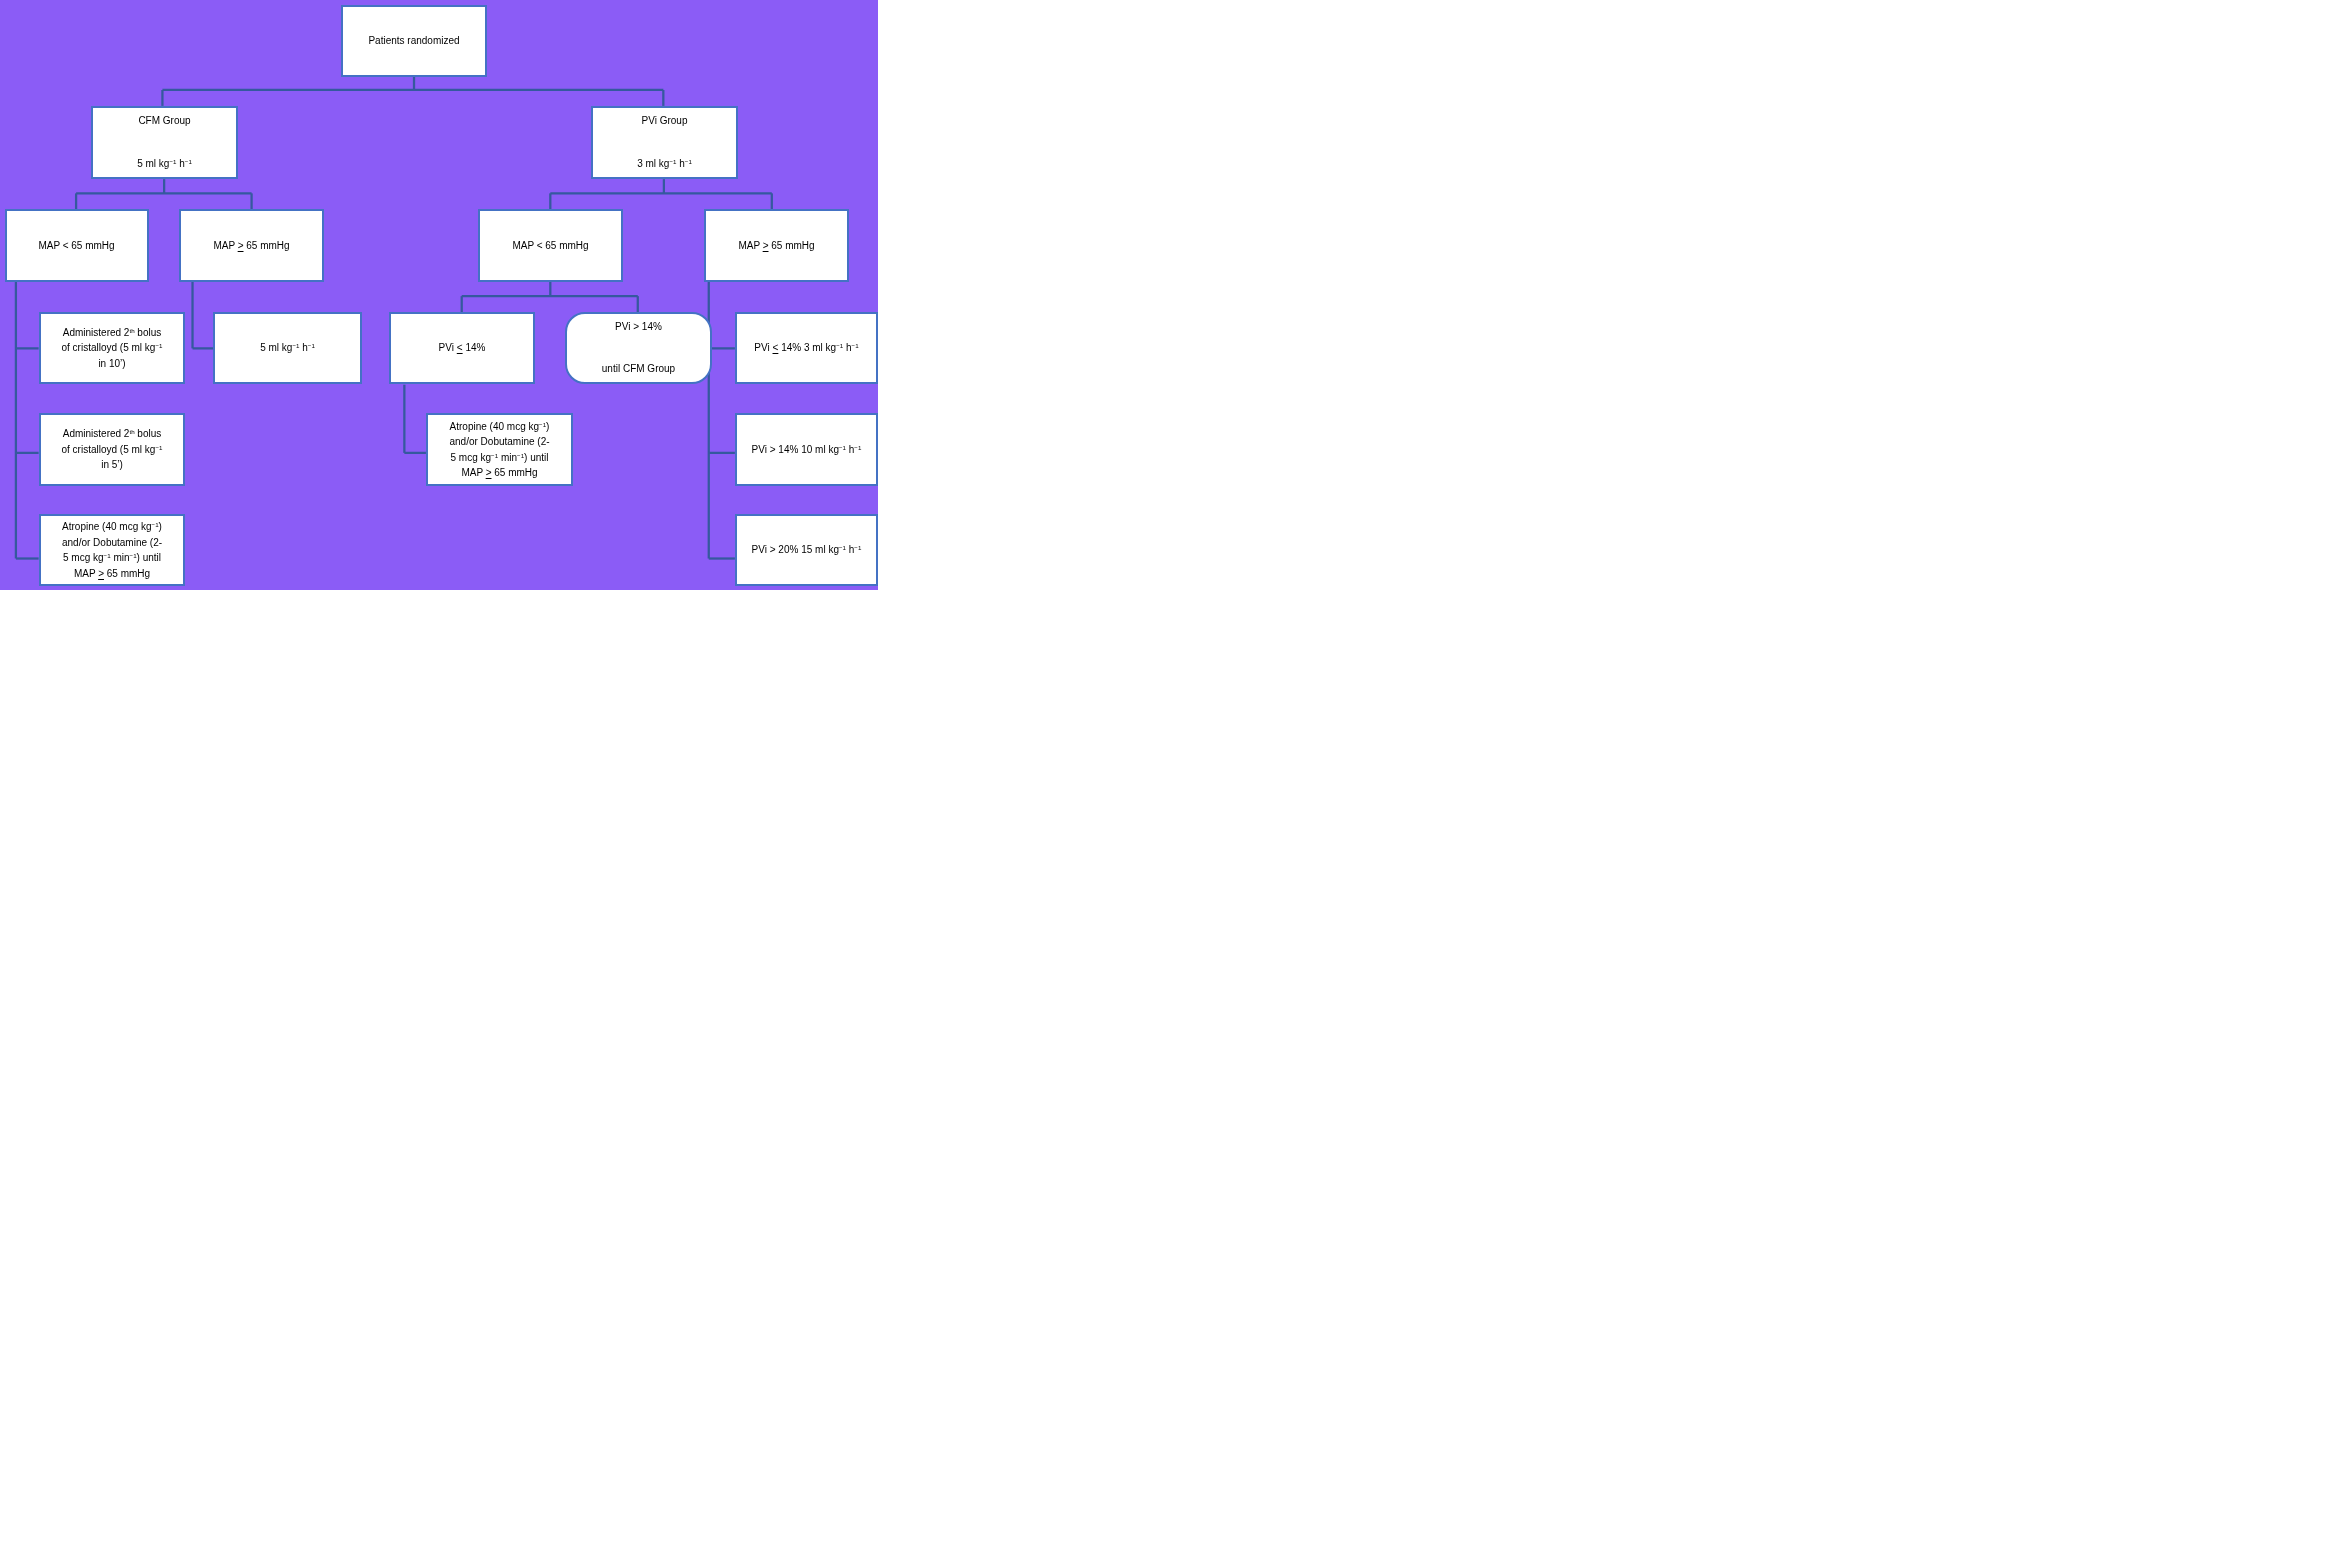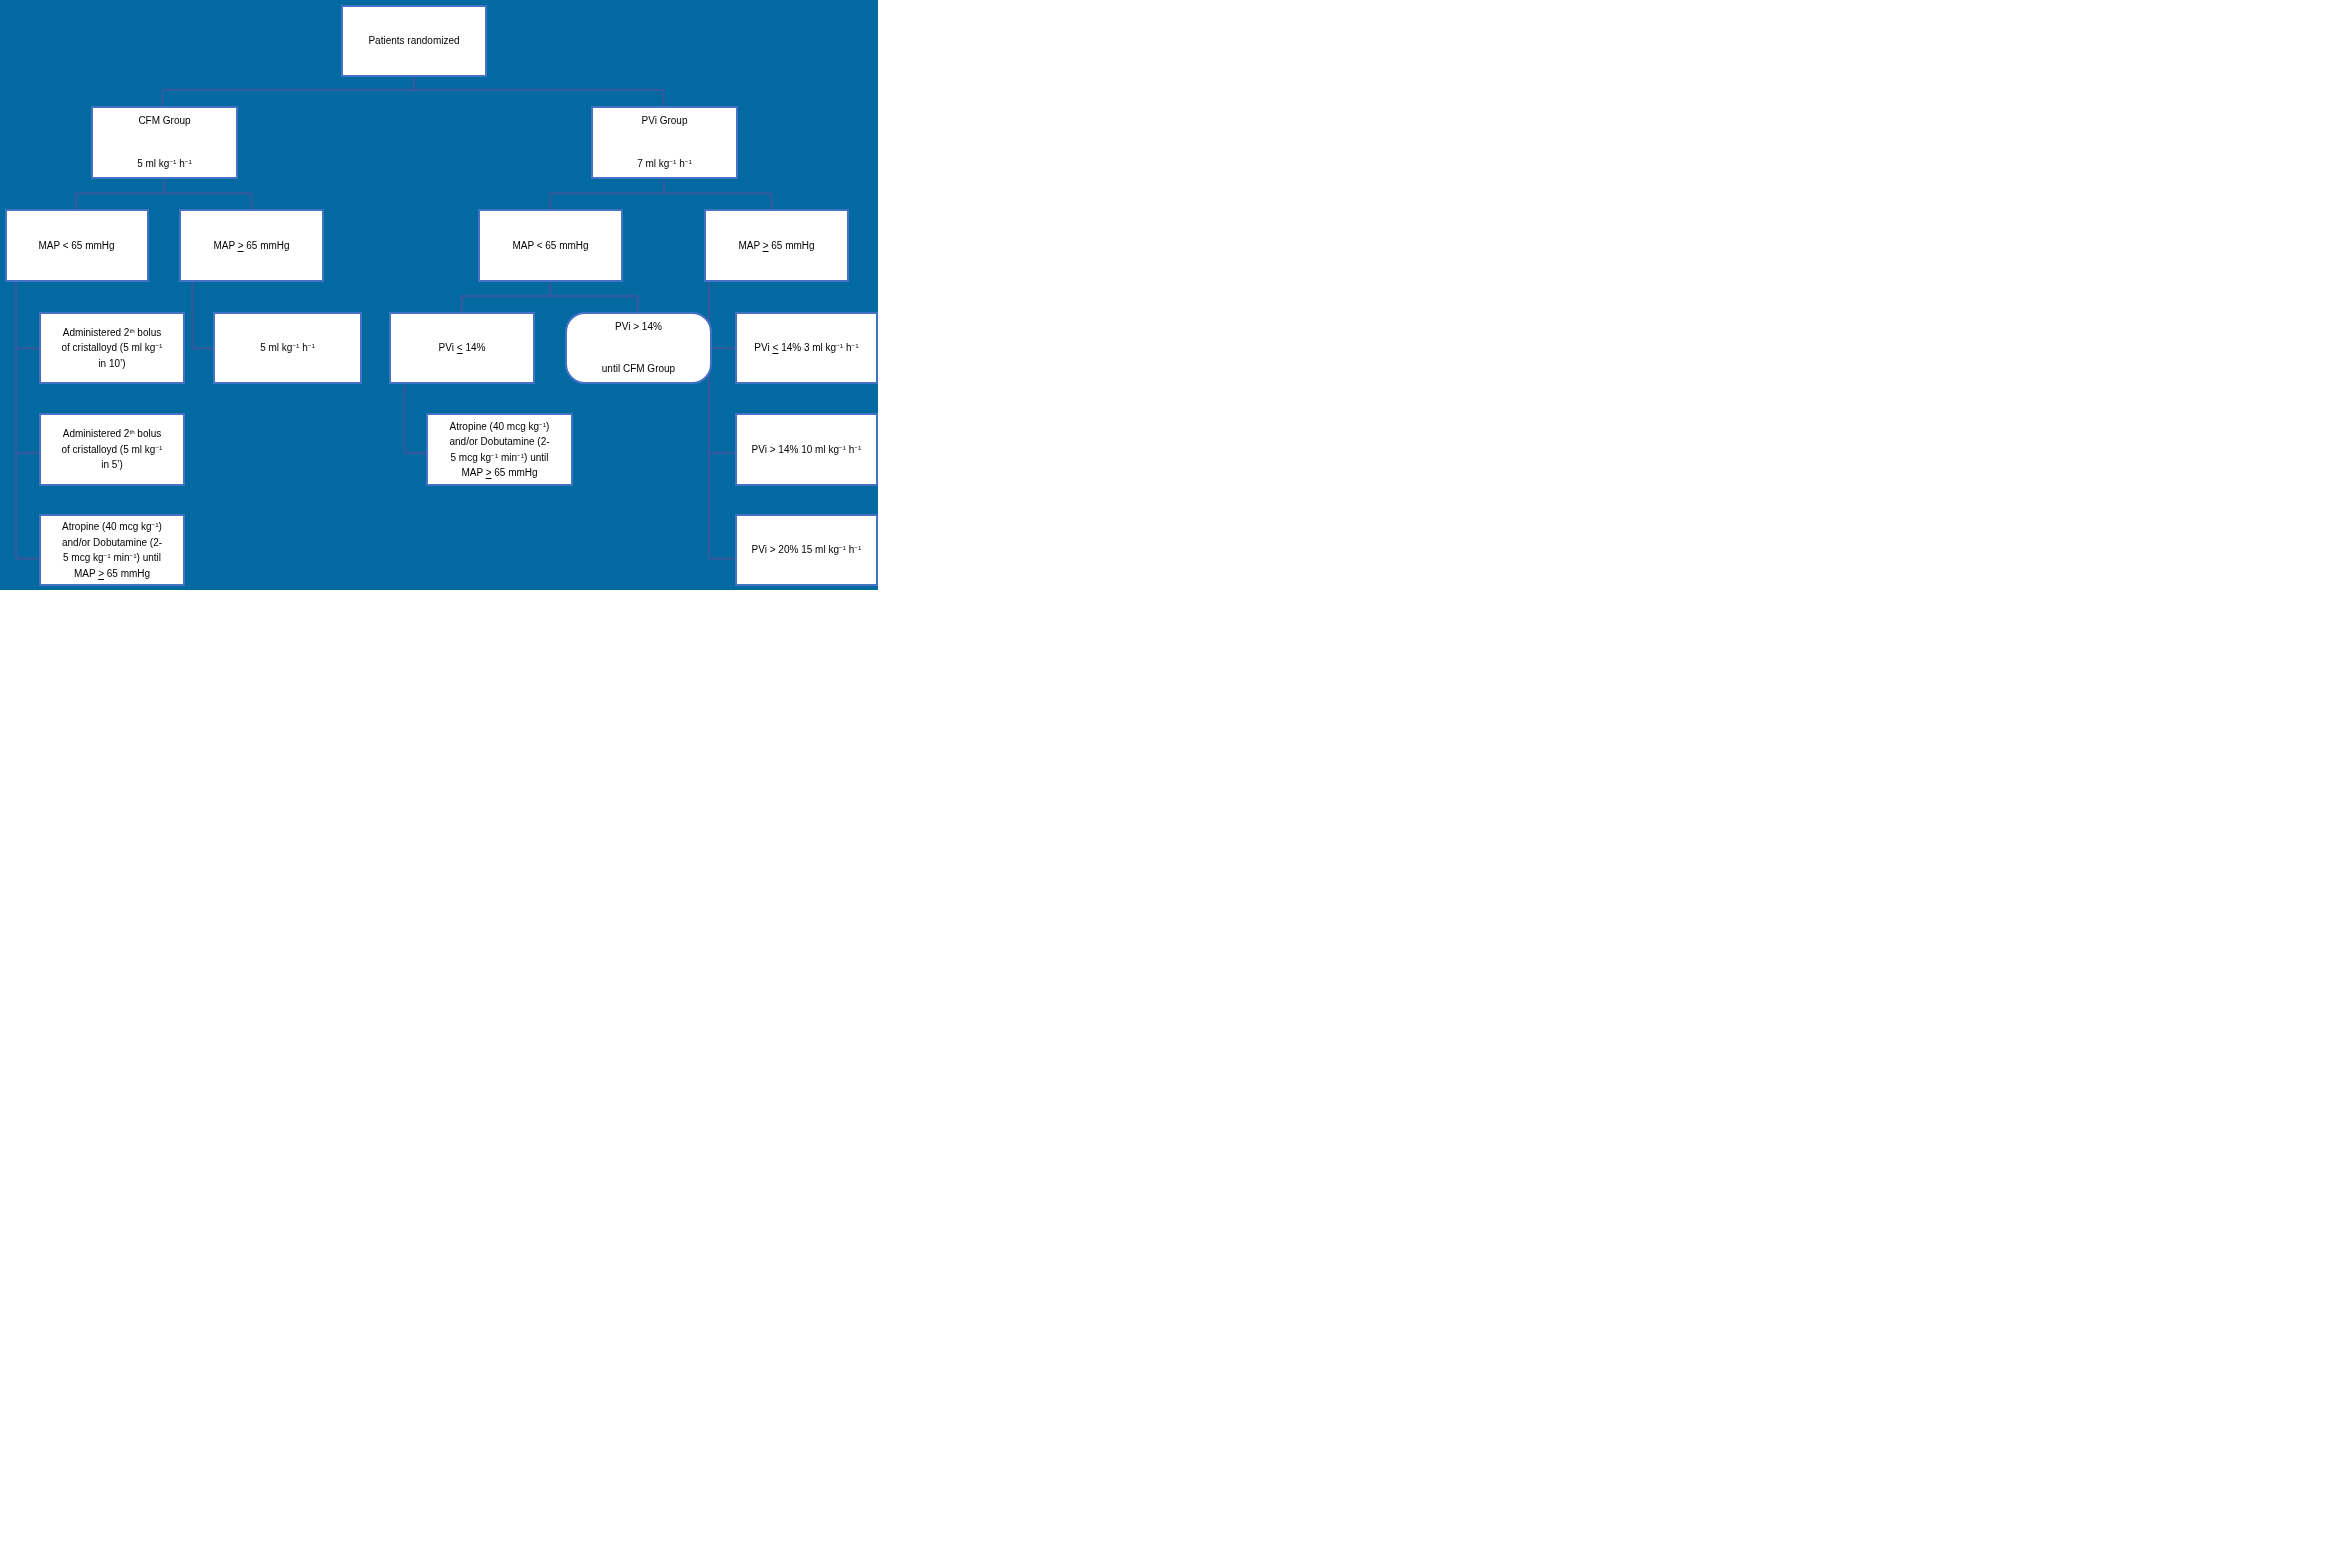--- a/index.html
+++ b/index.html
@@ -1,20 +1,20 @@
 <!DOCTYPE html>
 <html style="font-size:9px"><head>
 <meta charset="utf-8">
 <style>
   html, body { margin: 0; padding: 0; background: #ffffff; }
   #canvas {
     position: relative;
     width: 878px;
     height: 590px;
-    background: #0369a1;
+    background: #8b5cf6;
     font-family: "Liberation Sans", sans-serif;
     color: #000000;
     overflow: hidden;
   }
   #connectors {
     position: absolute;
     left: 0; top: 0;
     width: 878px;
     height: 590px;
   }
@@ -73,21 +73,21 @@
     </svg>
 <div class="node" style="left: 341px; top: 4.5px; width: 146px; height: 72px; border-color: rgb(68, 114, 196);">
       <div class="line"><span>Patients randomized</span></div>
     </div>
     <div class="node spread" style="left: 91px; top: 106px; width: 147px; height: 73px; border-color: rgb(68, 114, 196);">
       <div class="line"><span>CFM Group</span></div>
       <div class="line"><span>5 ml kg</span><span class="sup">−1</span><span> h</span><span class="sup">−1</span></div>
     </div>
     <div class="node spread" style="left: 591px; top: 106px; width: 147px; height: 73px; border-color: rgb(68, 114, 196);">
       <div class="line"><span>PVi Group</span></div>
-      <div class="line"><span>7 ml kg</span><span class="sup">−1</span><span> h</span><span class="sup">−1</span></div>
+      <div class="line"><span>3 ml kg</span><span class="sup">−1</span><span> h</span><span class="sup">−1</span></div>
     </div>
     <div class="node" style="left: 4.5px; top: 209px; width: 144px; height: 73px; border-color: rgb(68, 114, 196);">
       <div class="line"><span>MAP &lt; 65 mmHg</span></div>
     </div>
     <div class="node" style="left: 179px; top: 209px; width: 145px; height: 73px; border-color: rgb(68, 114, 196);">
       <div class="line"><span>MAP </span><span class="u">&gt;</span><span> 65 mmHg</span></div>
     </div>
     <div class="node" style="left: 39px; top: 312px; width: 146px; height: 72px; border-color: rgb(68, 114, 196);">
       <div class="line"><span>Administered 2</span><span class="sup">th</span><span> bolus</span></div>
       <div class="line"><span>of cristalloyd (5 ml kg</span><span class="sup">−1</span></div>

